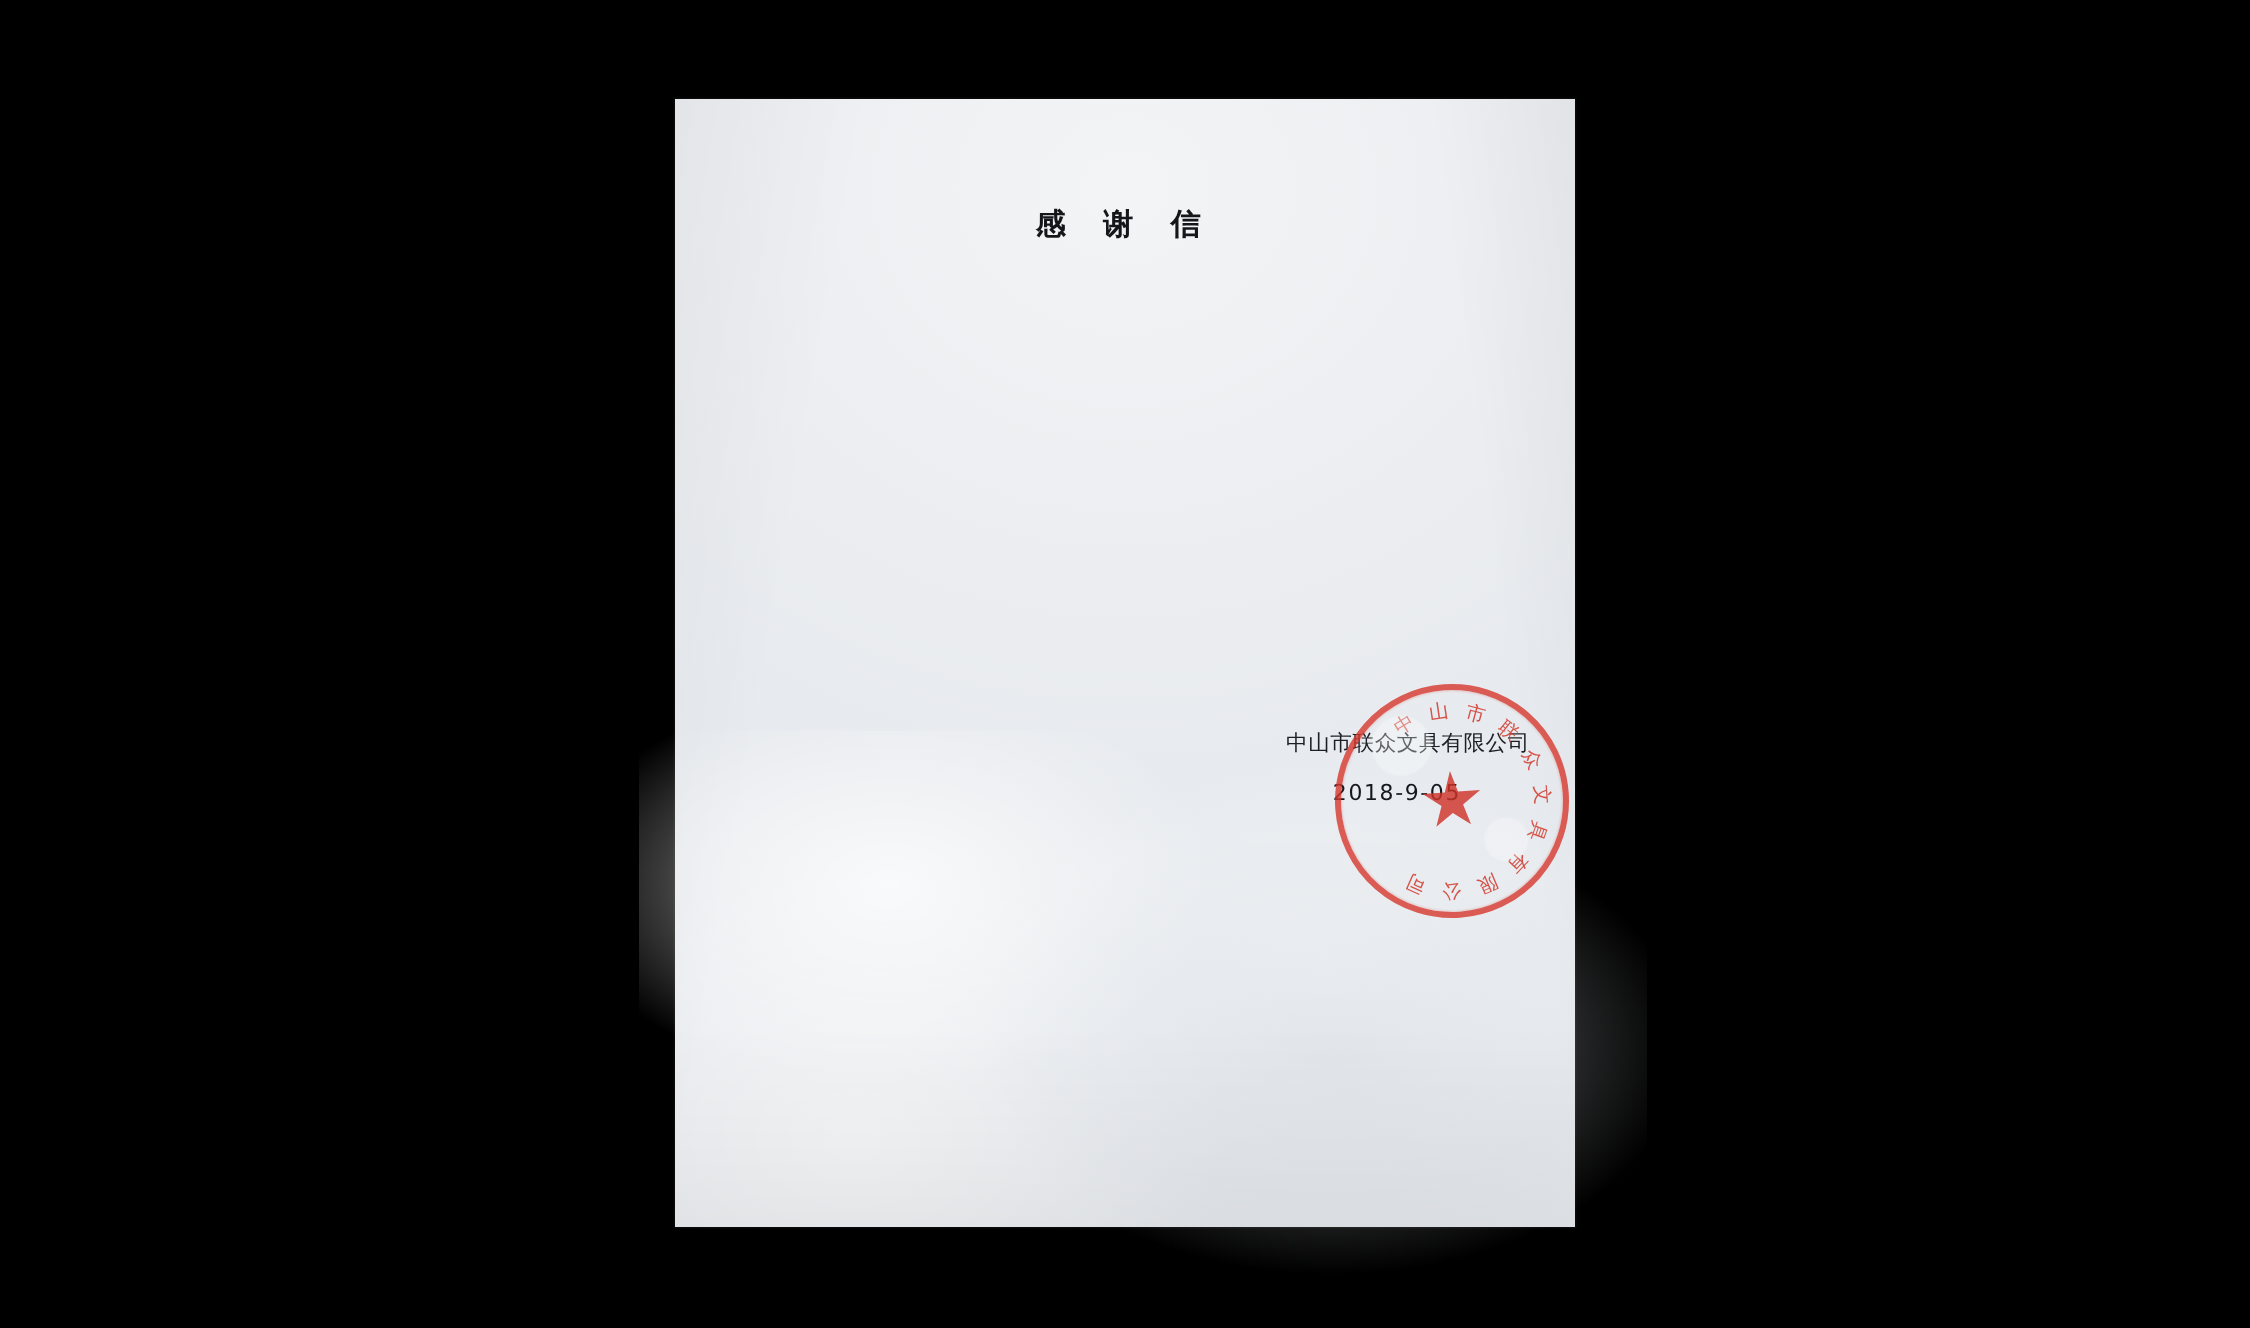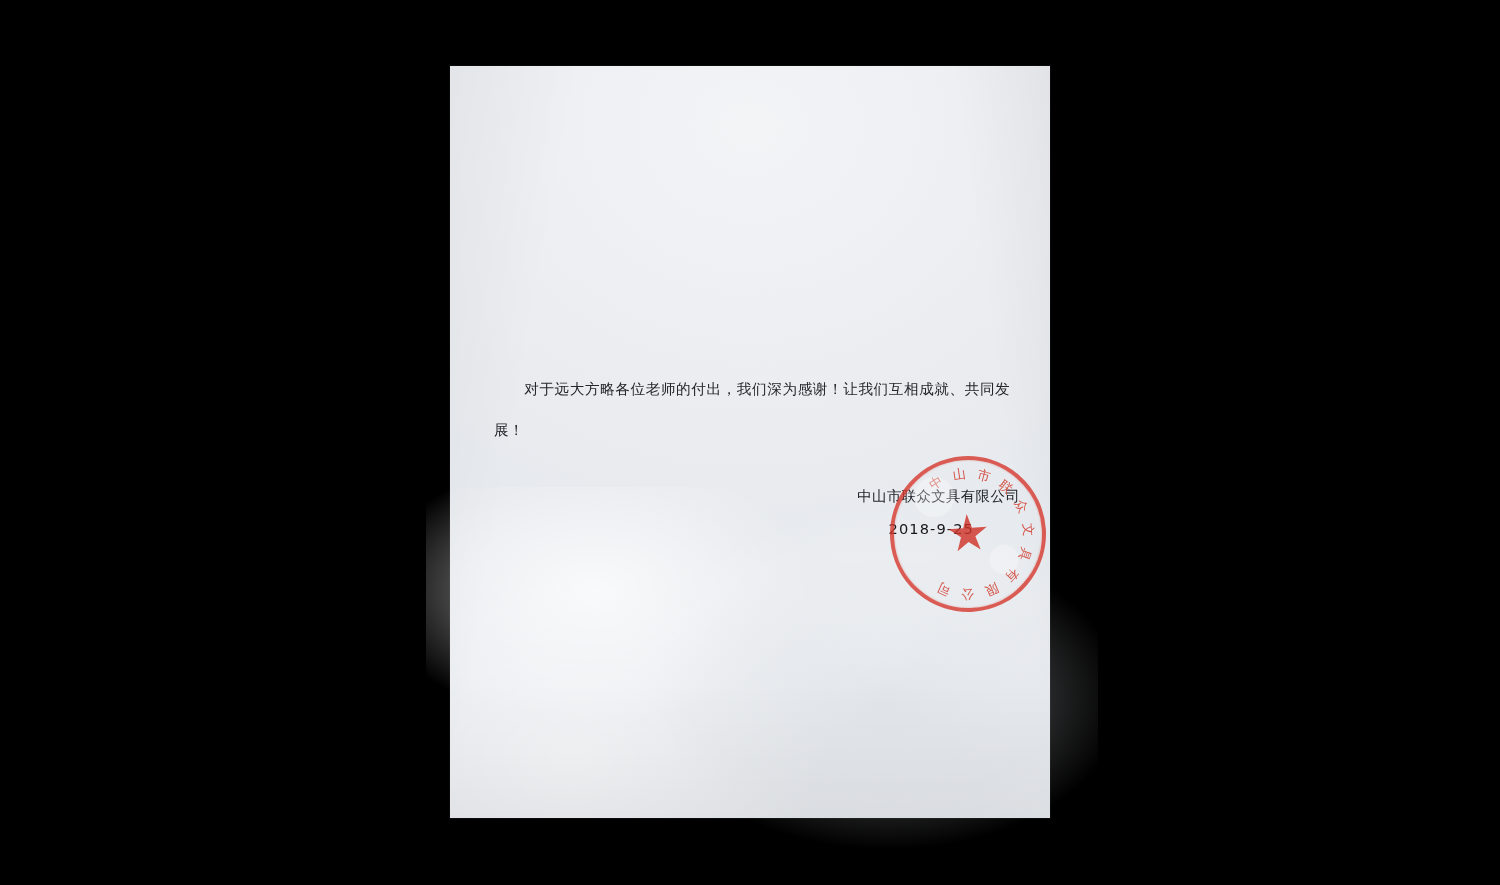--- a/index.html
+++ b/index.html
@@ -197,27 +197,27 @@
 <div id="stage">
 
   <div id="paper">
     <div class="crease c1"></div>
     <div class="crease c2"></div>
     <div class="crease c3"></div>
     <div class="crease c4"></div>
 
     <div id="doc">
 
-
-
-      <div class="body-block" id="para-2"><span class="indent"></span><span>对于远大方略各位老师的付出，我们深为感谢！让我们互相成就、共同发展！</span></div>
+      <div id="doc-title">感 谢 信</div>
+
+
 
       <div id="sign-block">
         <div id="sign-company">中山市联众文具有限公司</div>
-        <div id="sign-date">2018-9-25</div>
+        <div id="sign-date">2018-9-05</div>
       </div>
 
       <div id="seal">
         <div class="ring"></div>
         <div class="seal-text" id="seal-arc">
             <span style="transform: translate(-28.1683px, -52.9769px) rotate(-28deg) translate(-50%, -50%);">中</span>
             <span style="transform: translate(-4.60314px, -59.8232px) rotate(-4.4deg) translate(-50%, -50%);">山</span>
             <span style="transform: translate(19.732px, -56.6626px) rotate(19.2deg) translate(-50%, -50%);">市</span>
             <span style="transform: translate(40.7665px, -44.0238px) rotate(42.8deg) translate(-50%, -50%);">联</span>
             <span style="transform: translate(54.9818px, -24.0209px) rotate(66.4deg) translate(-50%, -50%);">众</span>

